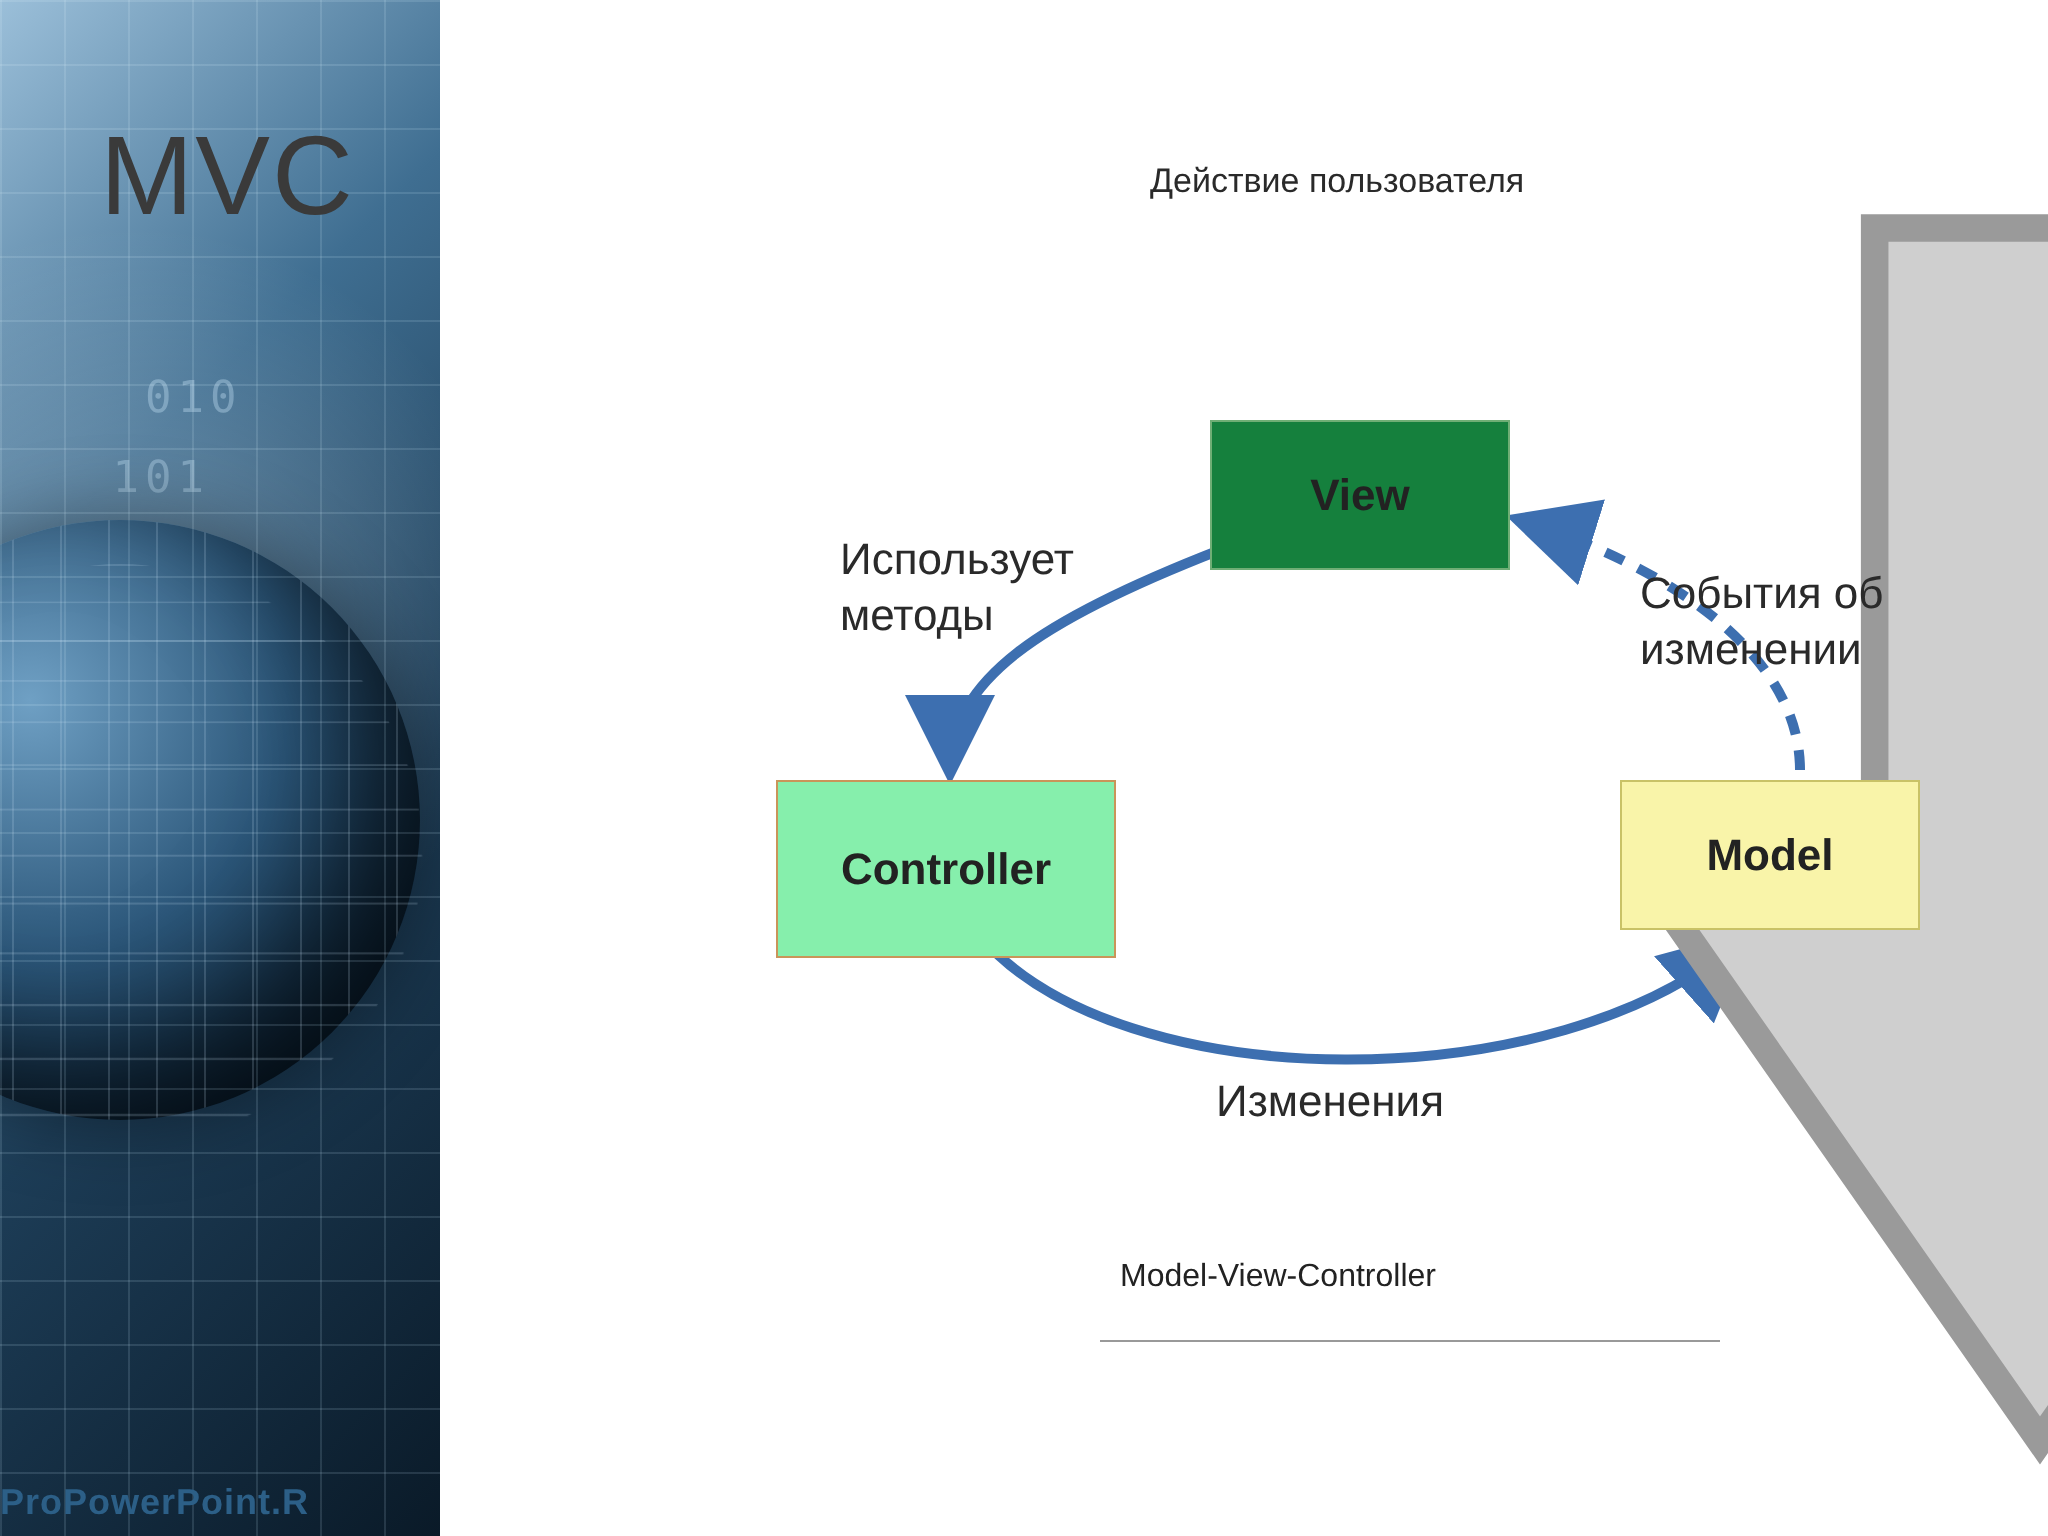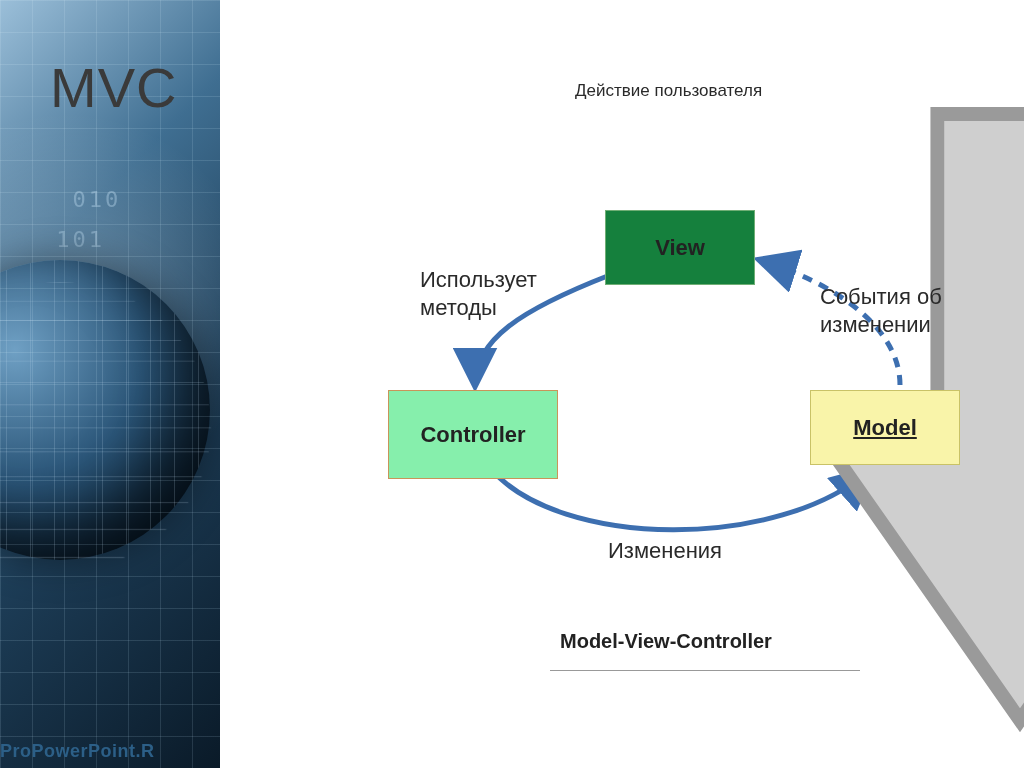--- a/index.html
+++ b/index.html
@@ -57,30 +57,30 @@
   .diagram { position: absolute; left: 260px; top: 80px; width: 740px; height: 620px; }
   .diagram svg { position: absolute; left: 0; top: 0; width: 740px; height: 620px; overflow: visible; }
 
   .box {
     position: absolute; border: 1px solid #888; font-weight: bold;
     display: flex; align-items: center; justify-content: center;
     font-size: 22px; color: #222;
   }
   .box-view      { left: 345px; top: 130px; width: 150px; height: 75px; background: #15803d; border-color: #6fae75; }
   .box-controller{ left: 128px; top: 310px; width: 170px; height: 89px; background: #86efac; border-color: #c99559; }
-  .box-model     { left: 550px; top: 310px; width: 150px; height: 75px; background: #f9f4a9; border-color: #c9c267; text-decoration: underline; }
+  .box-model     { left: 550px; top: 310px; width: 150px; height: 75px; background: #f9f4a9; border-color: #c9c267; }
 
   .lbl { position: absolute; color: #2a2a2a; font-size: 22px; line-height: 1.25; white-space: pre; }
   .lbl-user    { left: 315px; top: 0;   font-size: 17px; }
   .lbl-uses    { left: 160px; top: 150px; text-align: left; margin-top: 36px; }
   .lbl-events  { left: 560px; top: 203px; text-align: left; }
   .lbl-changes { left: 348px; top: 457px; }
 
   .caption {
-    position: absolute; left: 300px; top: 550px; font-weight: bold; font-size: 20px; color: #222;
+    position: absolute; left: 300px; top: 550px; font-weight: normal; font-size: 16px; color: #222;
   }
   .caption-line { position: absolute; left: 290px; top: 590px; width: 310px; height: 1px; background: #999; }
 
   .watermark {
     position: absolute; left: 0; bottom: 6px; color: #2c5f87; font-weight: bold;
     font-size: 18px; letter-spacing: 0.5px;
   }
 
   
   .big-arrow {

